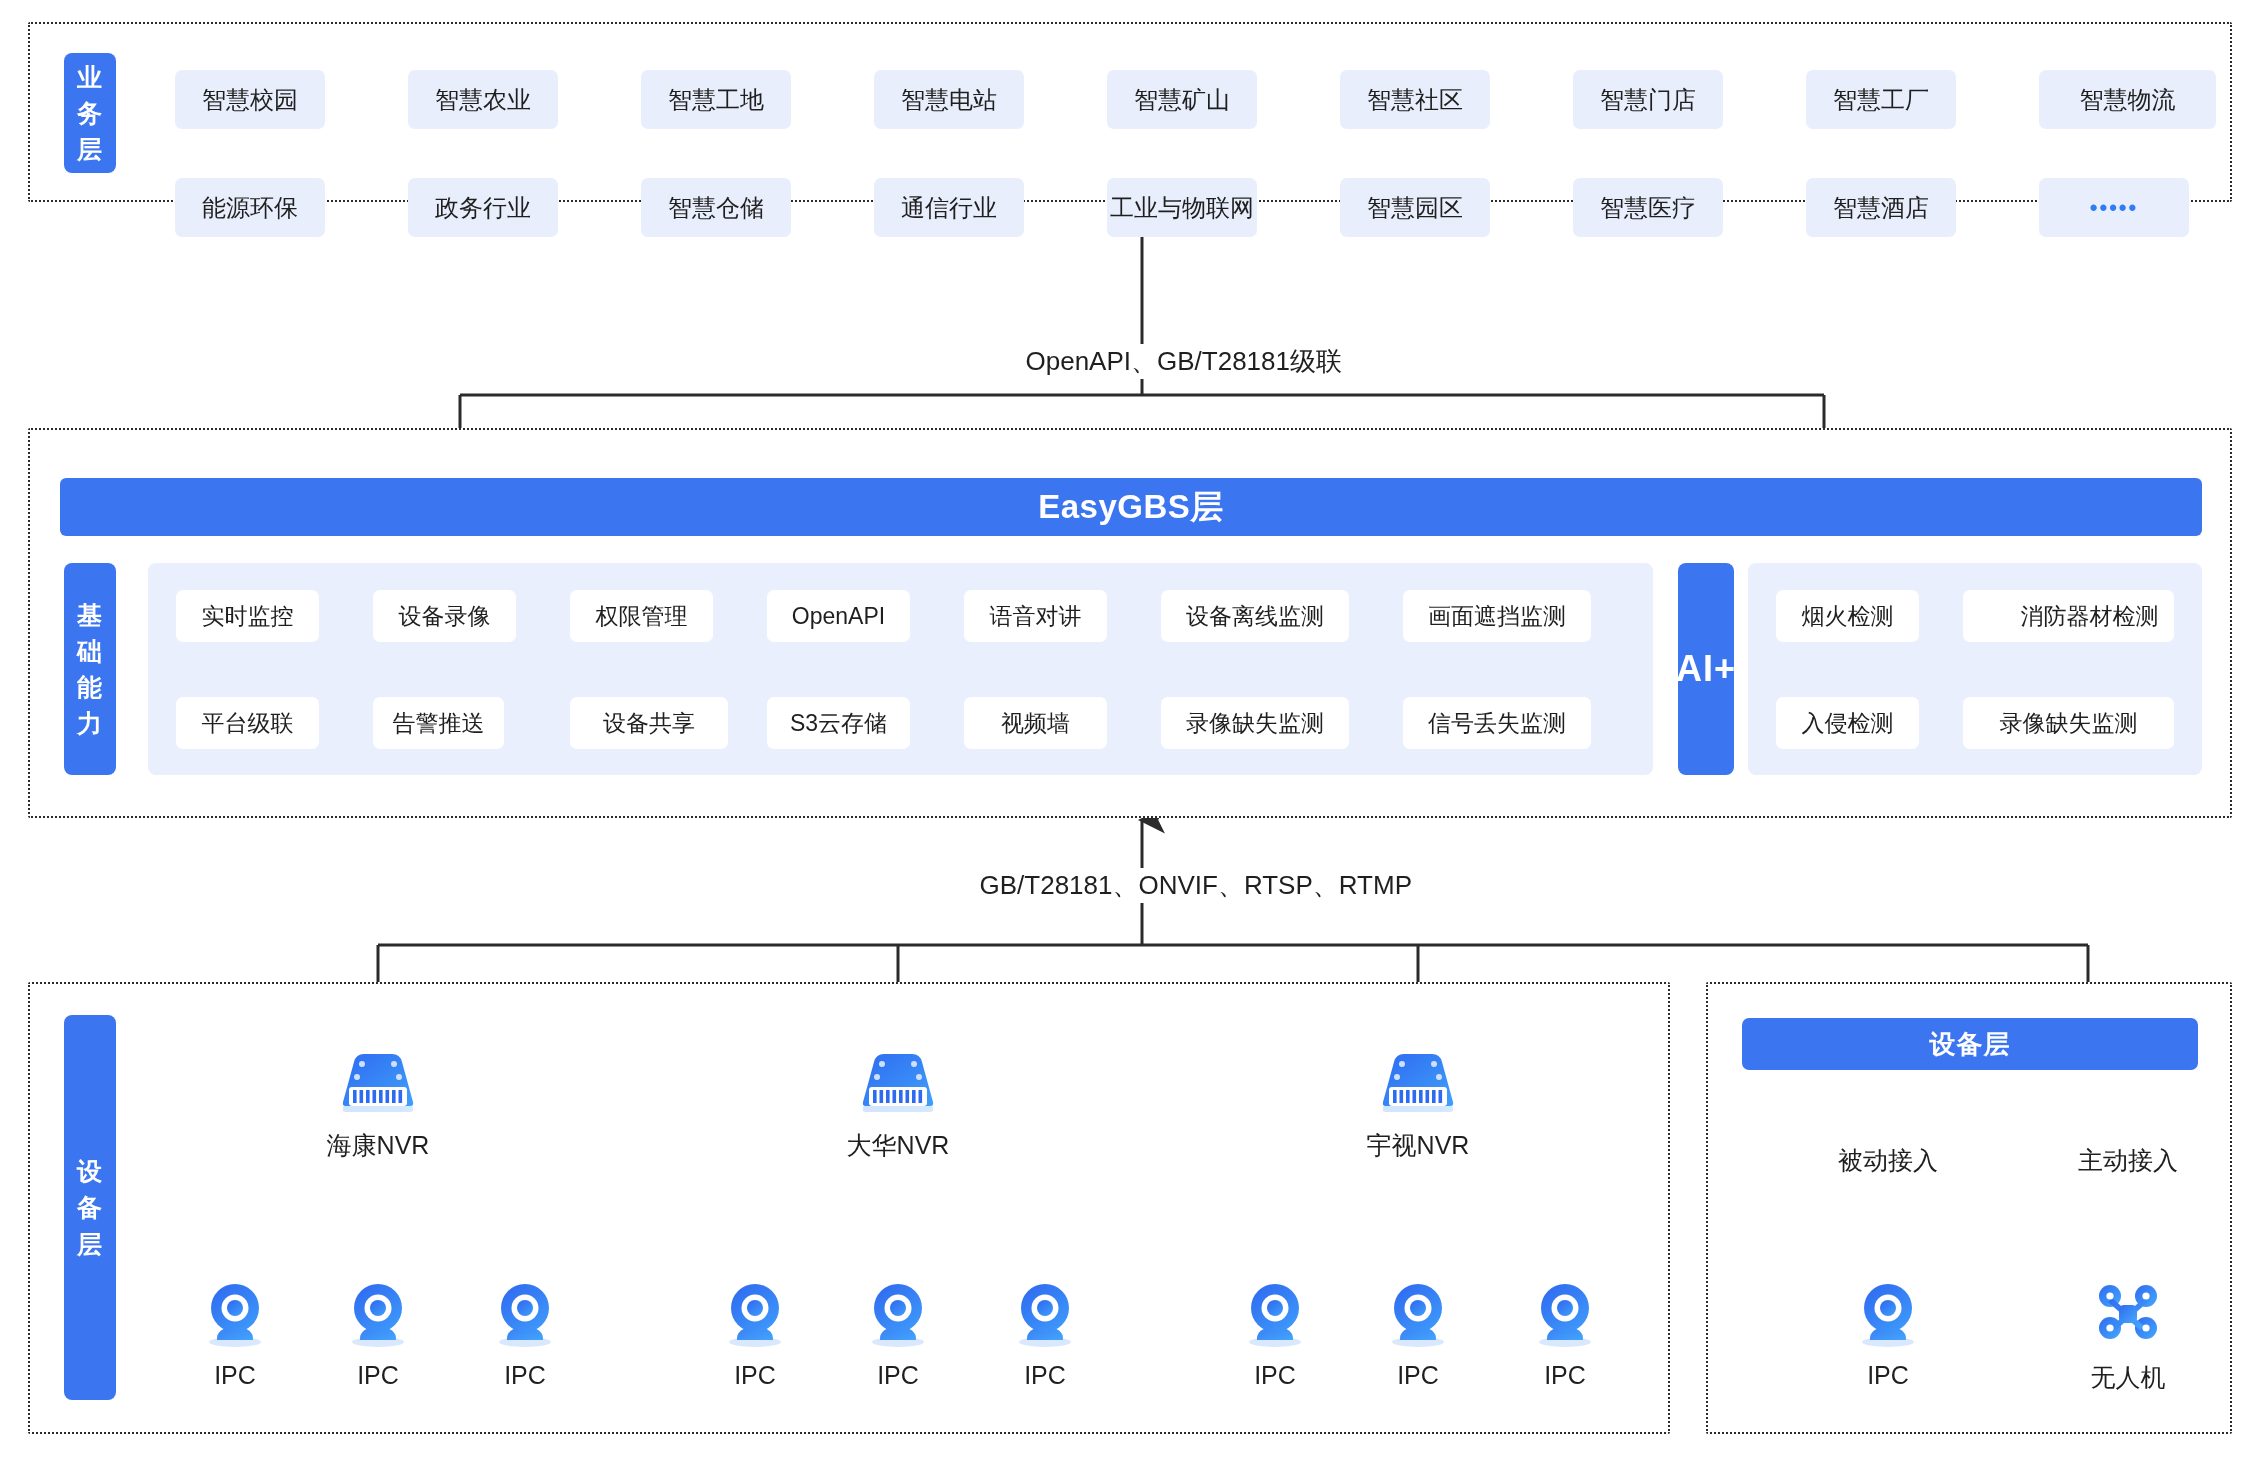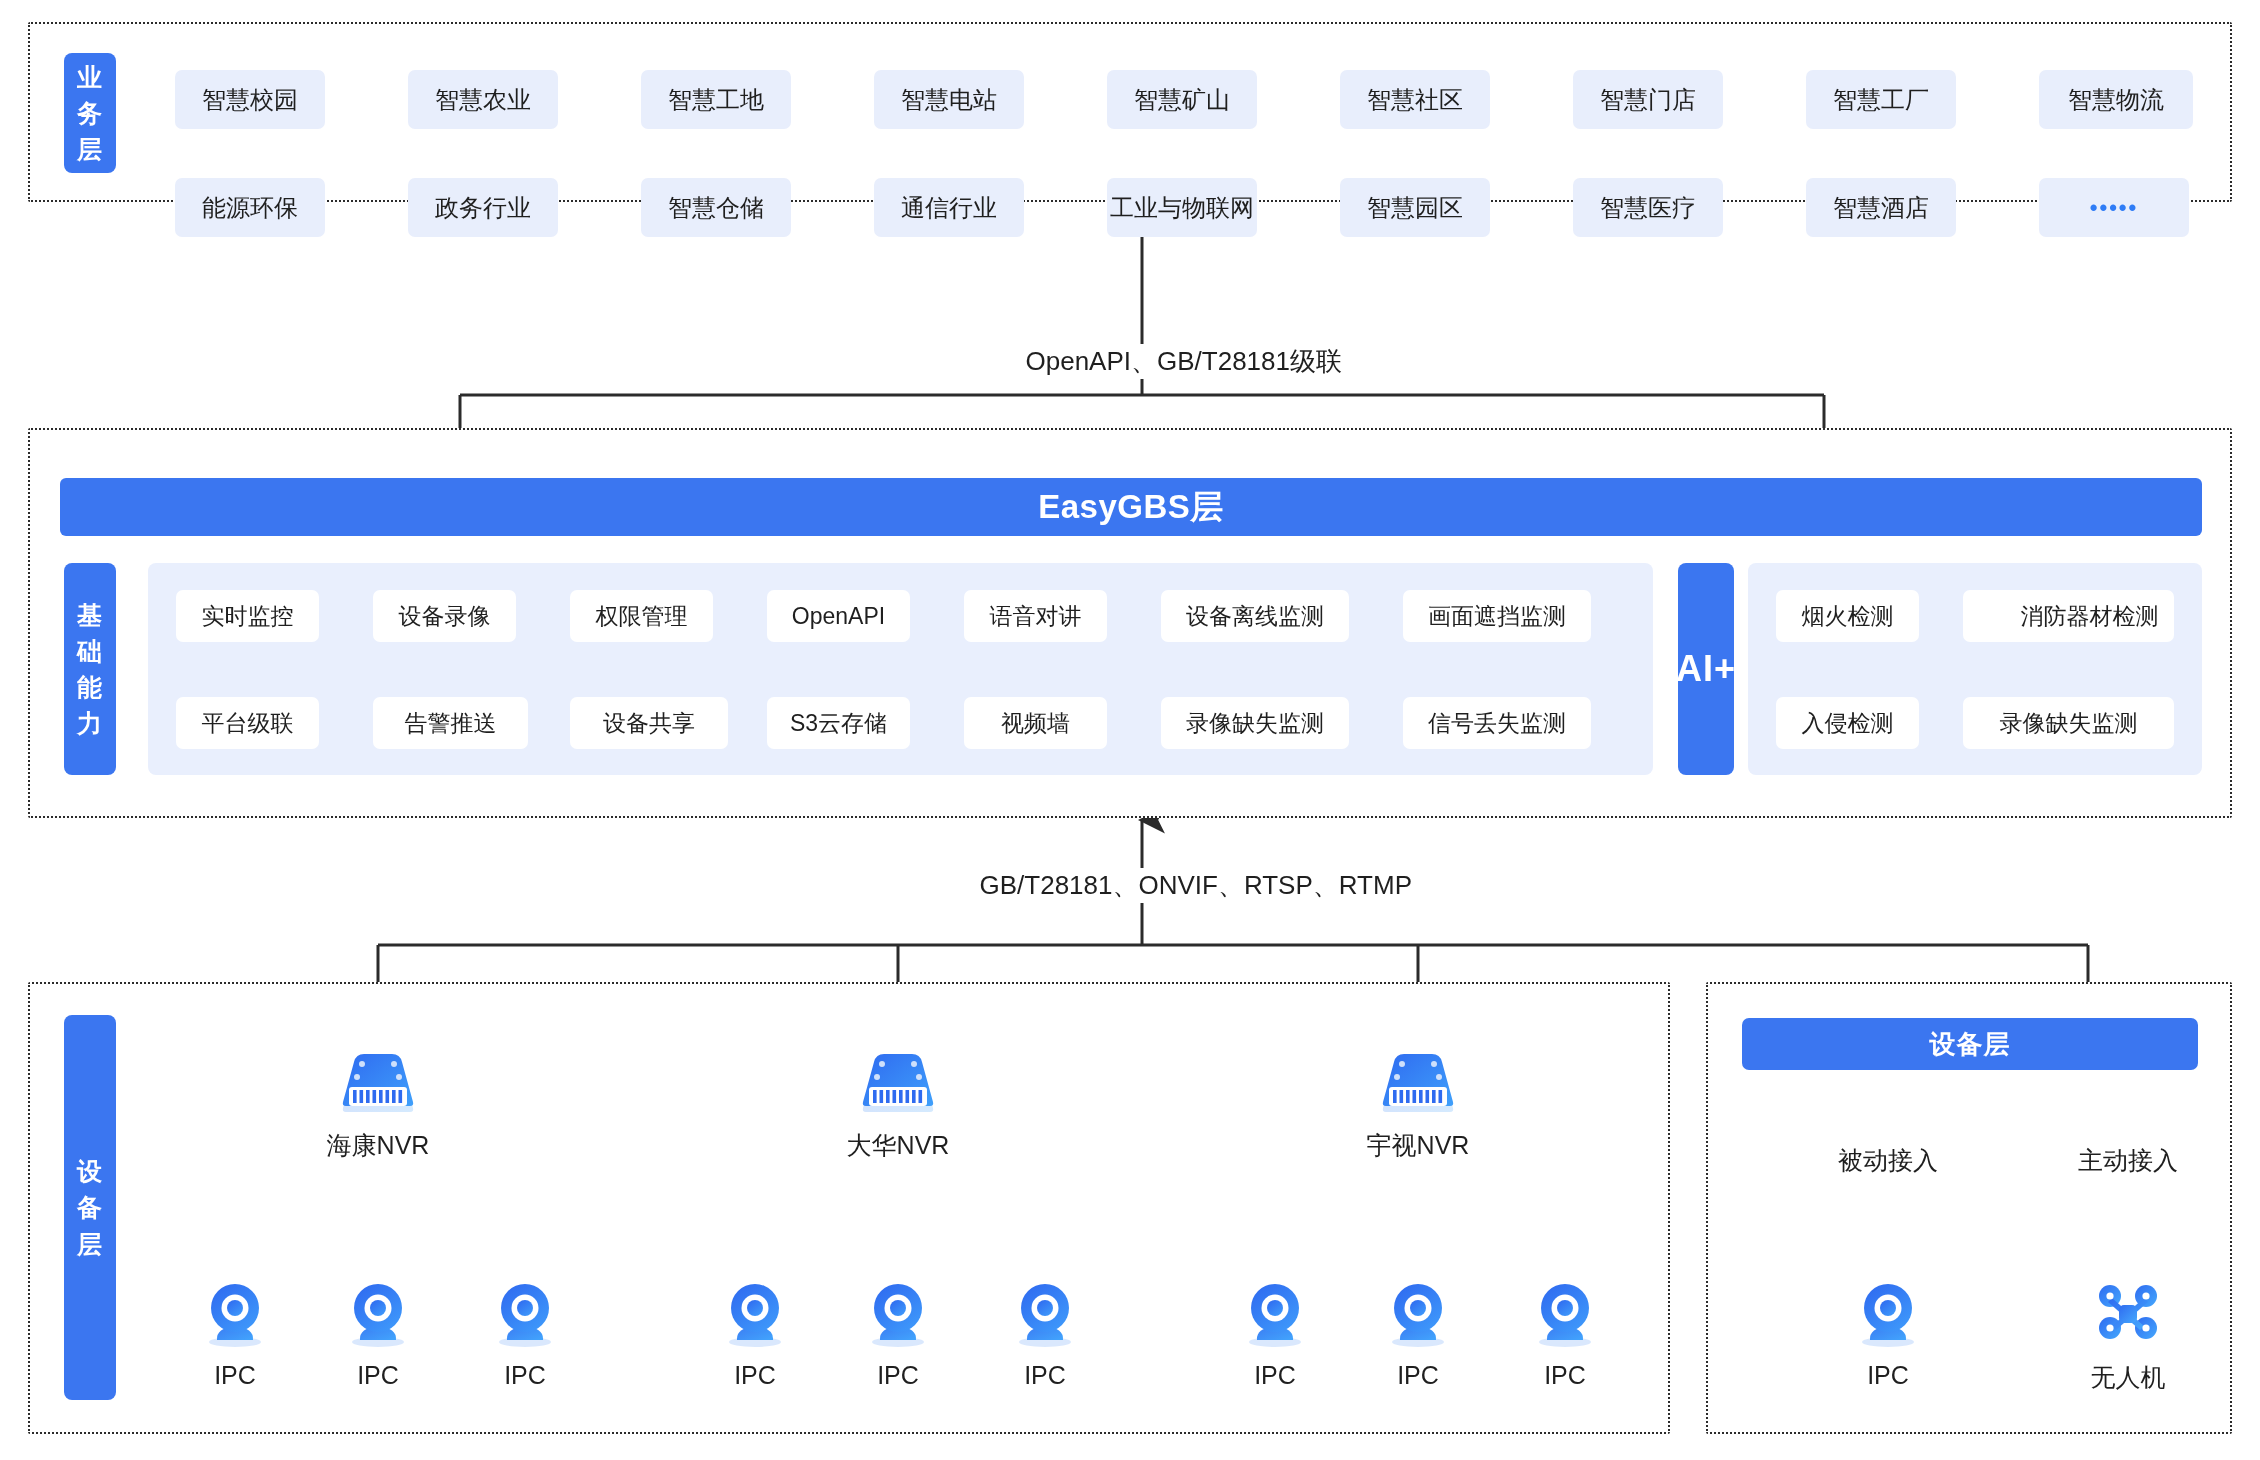--- a/index.html
+++ b/index.html
@@ -228,21 +228,21 @@
     </div>
   <div class="chip" style="left:1340px; top:70px; width:150px;">
       <span>智慧社区</span>
     </div>
   <div class="chip" style="left:1573px; top:70px; width:150px;">
       <span>智慧门店</span>
     </div>
   <div class="chip" style="left:1806px; top:70px; width:150px;">
       <span>智慧工厂</span>
     </div>
-  <div class="chip" style="left:2039px; top:70px; width:154px;">
+  <div class="chip" style="left:2039px; top:70px; width:177px;">
       <span>智慧物流</span>
     </div>
 
   <div class="chip" style="left:175px;  top:178px; width:150px;">
       <span>能源环保</span>
     </div>
   <div class="chip" style="left:408px;  top:178px; width:150px;">
       <span>政务行业</span>
     </div>
   <div class="chip" style="left:641px;  top:178px; width:150px;">
@@ -302,21 +302,21 @@
   <div class="cap-chip" style="left:1161px; top:590px; width:188px;">
       <span>设备离线监测</span>
     </div>
   <div class="cap-chip" style="left:1403px; top:590px; width:188px;">
       <span>画面遮挡监测</span>
     </div>
 
   <div class="cap-chip" style="left:176px; top:697px; width:143px;">
       <span>平台级联</span>
     </div>
-  <div class="cap-chip" style="left:373px; top:697px; width:155px;">
+  <div class="cap-chip" style="left:373px; top:697px; width:131px;">
       <span>告警推送</span>
     </div>
   <div class="cap-chip" style="left:570px; top:697px; width:158px;">
       <span>设备共享</span>
     </div>
   <div class="cap-chip" style="left:767px; top:697px; width:143px;">
       <span>S3云存储</span>
     </div>
   <div class="cap-chip" style="left:964px; top:697px; width:143px;">
       <span>视频墙</span>

